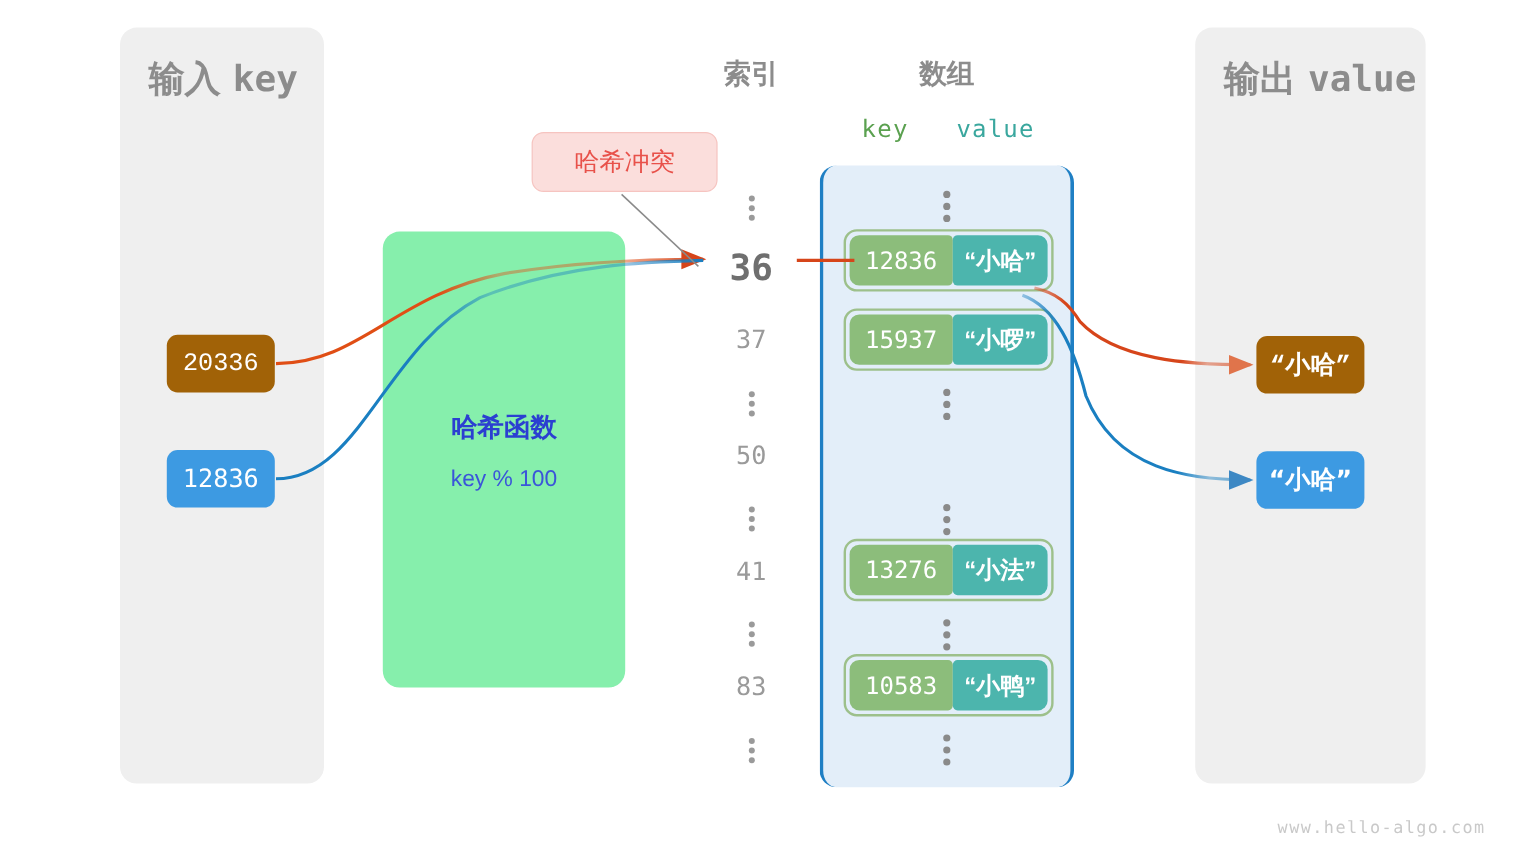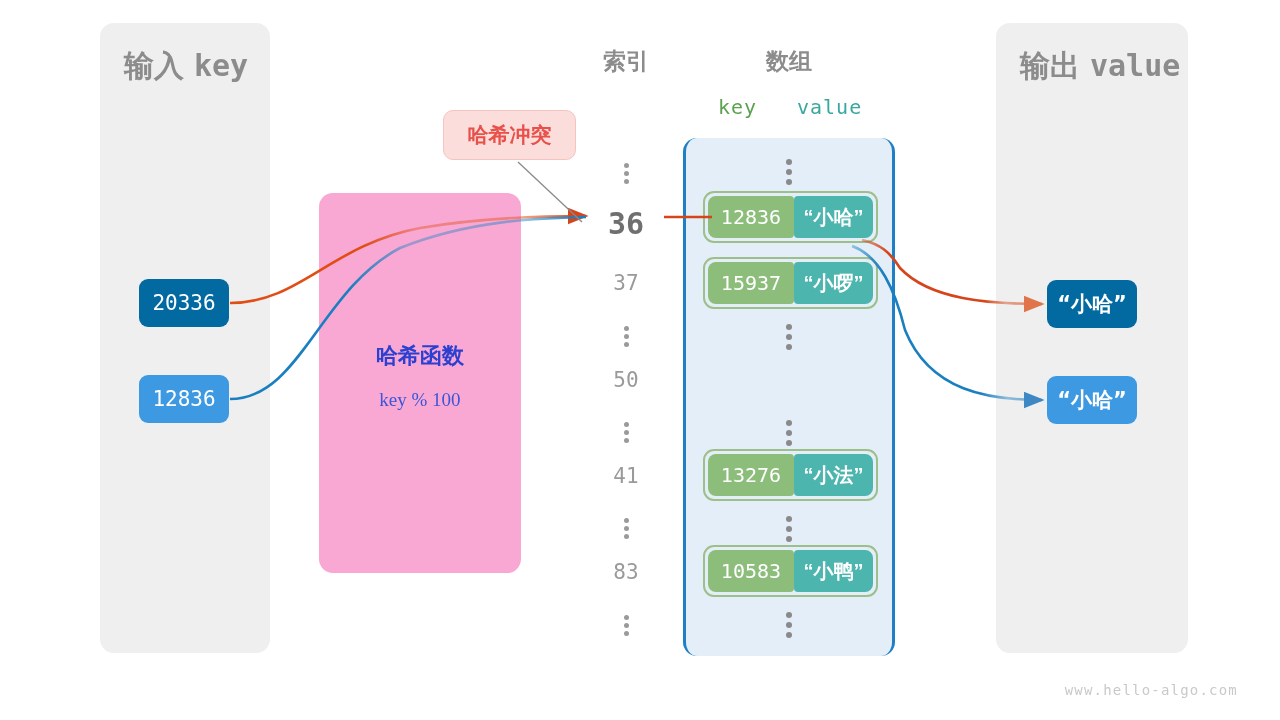--- a/index.html
+++ b/index.html
@@ -48,69 +48,69 @@
     letter-spacing: 1px;
     white-space: nowrap;
     font-family: "DejaVu Sans Mono", "Liberation Mono", monospace;
   }
 
   
   #hash-box {
     position: absolute;
     left: 319px; top: 193px;
     width: 202px; height: 380px;
-    background: #f9a8d4;
+    background: #86efac;
     border-radius: 14px;
   }
   #hash-box .hb-title {
     position: absolute;
     left: 0; right: 0; top: 148px;
     text-align: center;
     color: #2b3fd1;
     font-weight: bold;
     font-size: 22px;
   }
   #hash-box .hb-expr {
     position: absolute;
     left: 0; right: 0; top: 196px;
     text-align: center;
     color: #3b55d9;
     font-size: 19px;
-    font-family: Liberation Serif, serif;
+    font-family: Liberation Sans, sans-serif;
   }
 
   
   .pill {
     position: absolute;
     border-radius: 9px;
     color: #ffffff;
     display: flex;
     align-items: center;
     justify-content: center;
     font-size: 21px;
     font-family: "DejaVu Sans Mono", "Liberation Mono", monospace;
     box-sizing: border-box;
   }
   .pill.cjk { font-family: "DejaVu Sans", "Liberation Sans", sans-serif; font-weight: bold; }
-  .pill.orange { background: #0369a1; }
+  .pill.orange { background: #a16207; font-family: Liberation Mono, monospace; }
   .pill.blue   { background: #3d9ae2; }
 
   
   #collision-callout {
     position: absolute;
     left: 443px; top: 110px;
-    width: 133px; height: 50px;
+    width: 155px; height: 50px;
     background: #fbdedc;
     border: 1.5px solid #f6c4c0;
     border-radius: 10px;
     display: flex;
     align-items: center;
     justify-content: center;
     color: #e8514a;
-    font-weight: bold;
+    font-weight: normal;
     font-size: 21px;
     box-sizing: border-box;
   }
 
   
   #index-col {
     position: absolute;
     left: 592px; top: 138px;
     width: 68px; height: 518px;
   }

